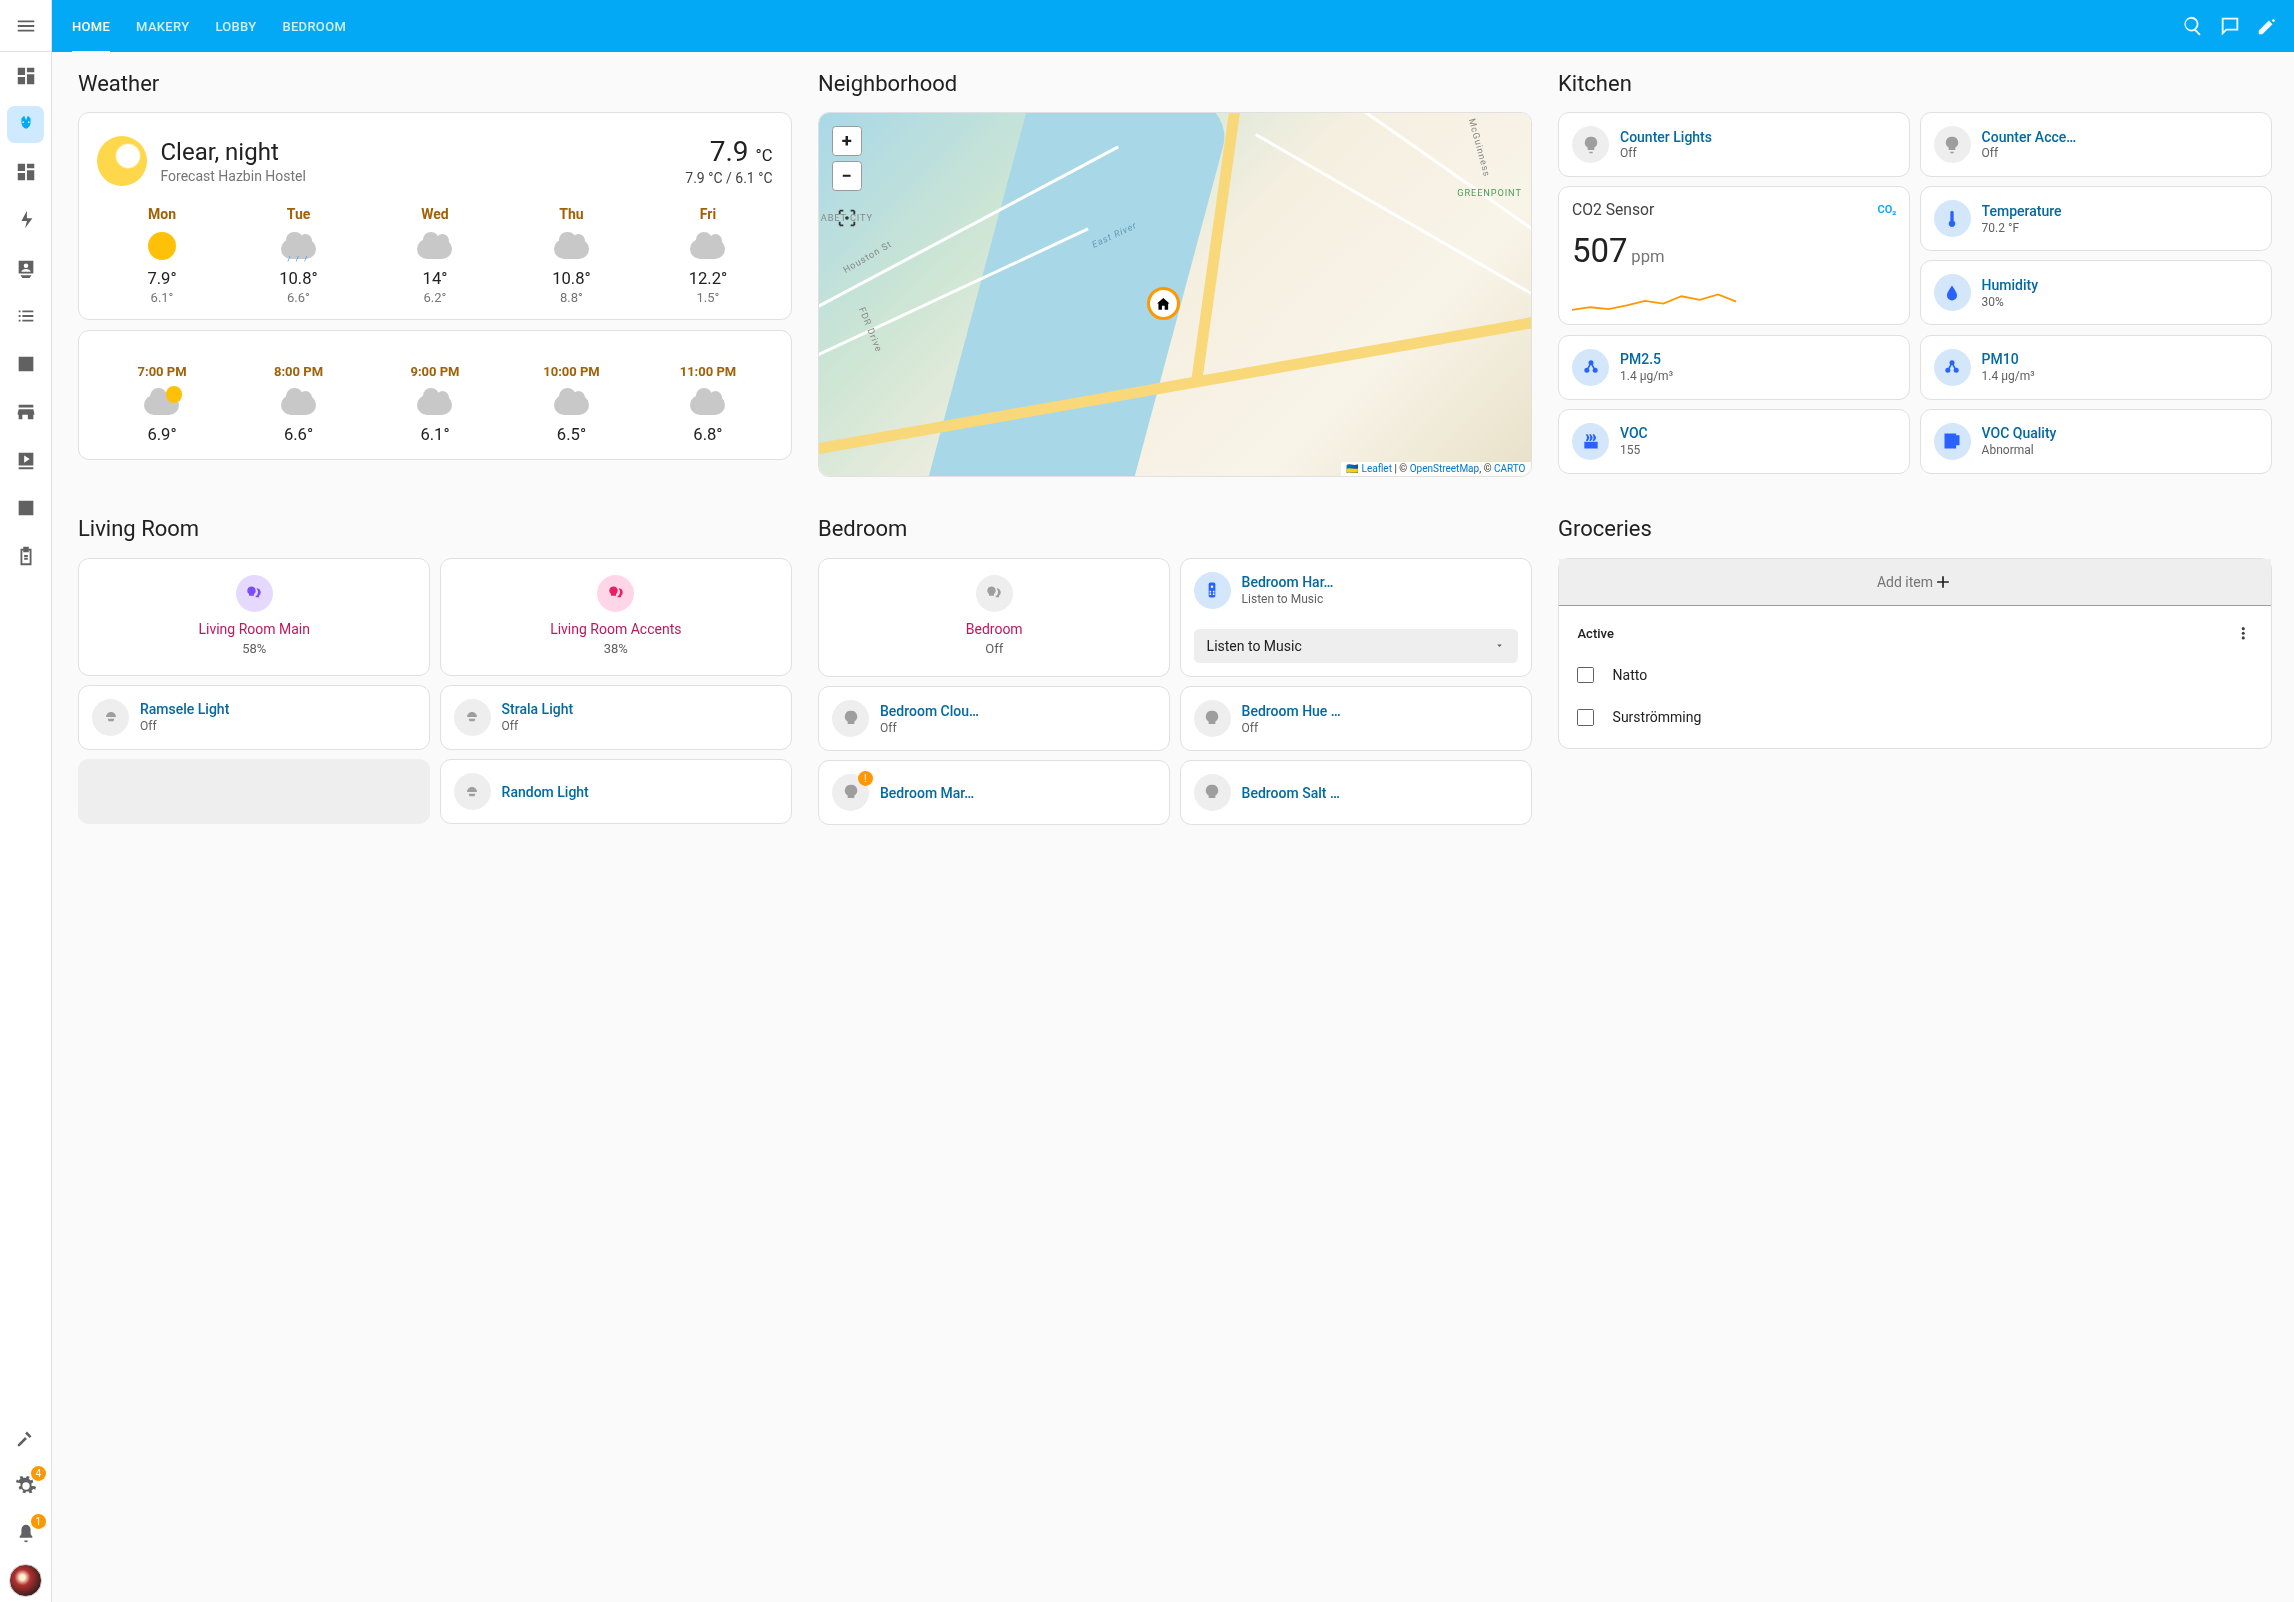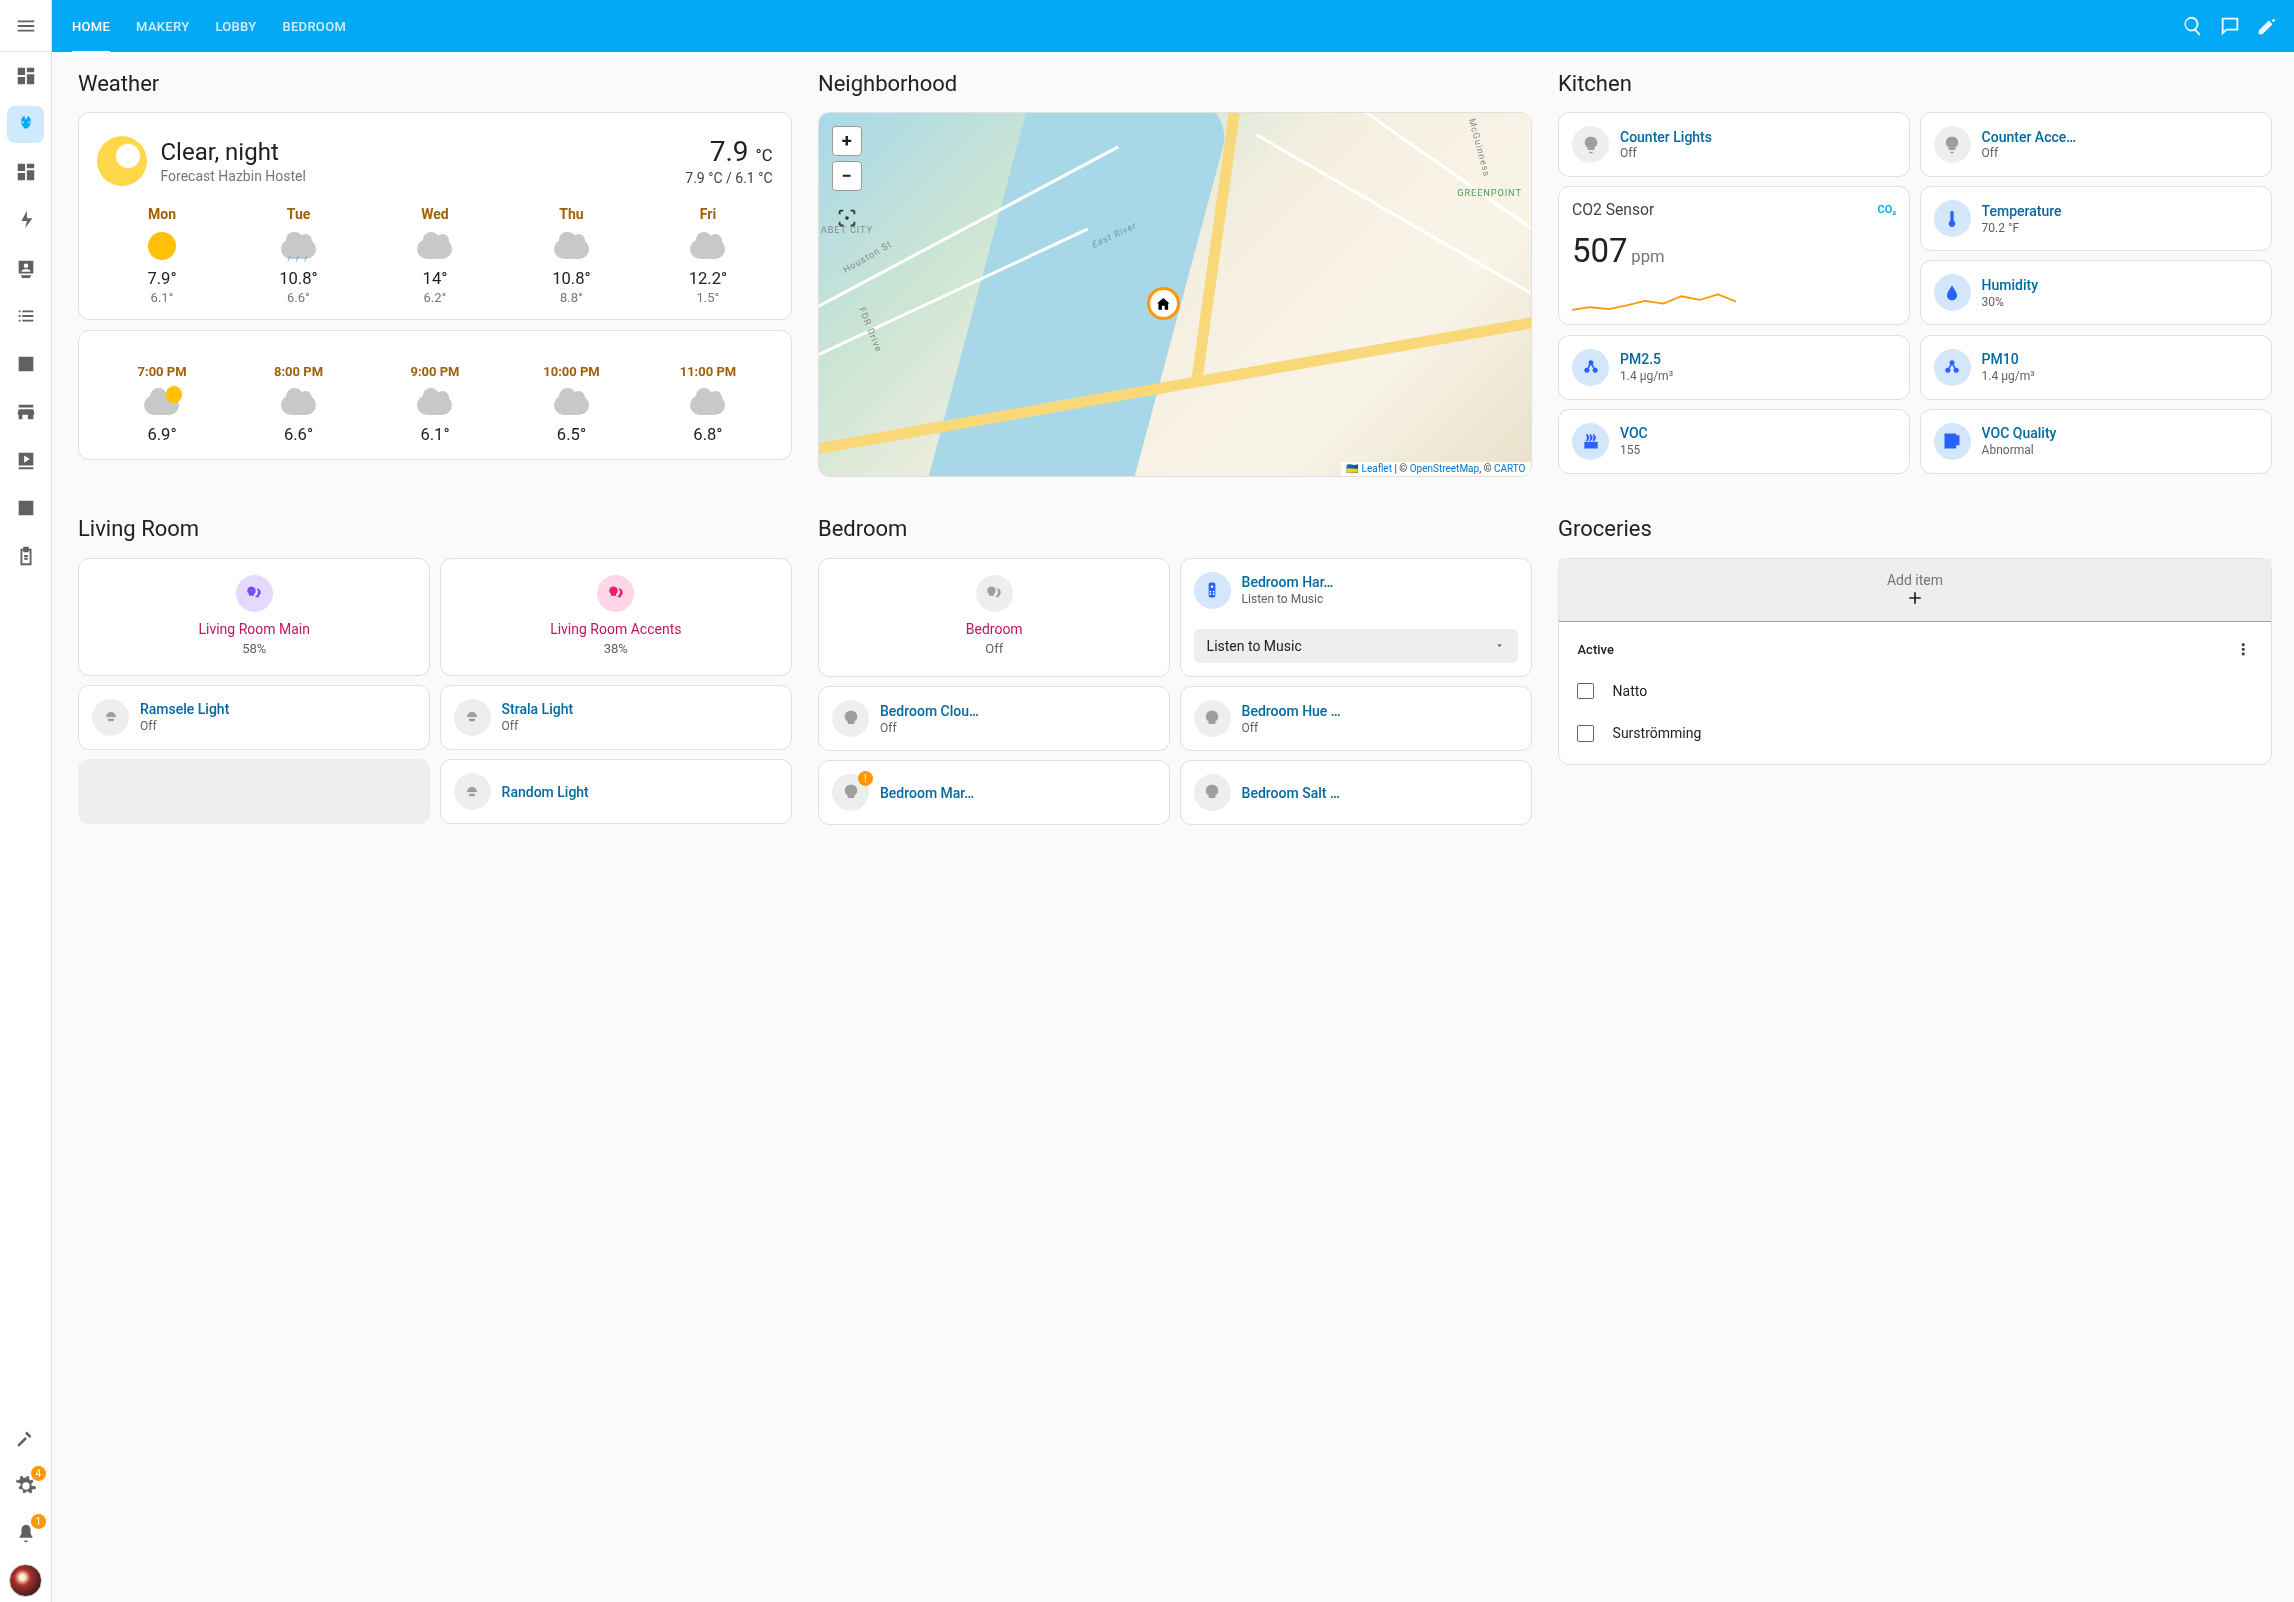--- a/index.html
+++ b/index.html
@@ -92,21 +92,21 @@
 .lr-icon.purple { background:#e6d9ff; }
 .lr-icon.pink { background:#ffd6e8; }
 .lr-icon.grey { background:#eeeeee; }
 .lr-title { font-size:14px; font-weight:400; color:#be185d; }
 .lr-sub { font-size:13px; color:#616161; margin-top:3.7px; }
 .bed-tile { background:#fff; border:0.9px solid #e0e0e0; border-radius:11px; padding:13px; display:flex; flex-direction:column; gap:20px; cursor:pointer; }
 .bed-tile-row { display:flex; align-items:center; gap:11px; }
 .dropdown { background:#eeeeee; border-radius:5.5px; padding:9.2px 13px; display:flex; align-items:center; justify-content:space-between; font-size:14px; cursor:pointer; }
 
 
-.grocery-input { background:#eeeeee; padding:13px 14.8px; display:flex; align-items:center; justify-content:center; border-bottom:0.9px solid #9e9e9e; margin-bottom:7.4px;flex-direction:column; }
+.grocery-input { background:#eeeeee; padding:13px 14.8px; display:flex; align-items:center; justify-content:center; border-bottom:0.9px solid #9e9e9e; margin-bottom:7.4px; }
 .grocery-input-text { color:#757575; font-size:14px; }
 .grocery-header { display:flex; justify-content:space-between; align-items:center; padding:11px 3.7px; }
 .grocery-header-title { font-size:13px; font-weight:500; }
 .grocery-item { display:flex; align-items:center; gap:18.5px; padding:13px 3.7px; font-size:14px; }
 .checkbox { width:16.6px; height:16.6px; border:1.8px solid #616161; border-radius:1.8px; }
 
 .light-alert { position:absolute; top:-3.7px; right:-3.7px; width:14.8px; height:14.8px; background:#ff9800; border-radius:50%; color:#fff; font-size:10px; display:flex; align-items:center; justify-content:center; }
 </style>
 </head>
 <body>
@@ -331,21 +331,21 @@
           <div class="map-card">
             <div class="map-bg">
               <div class="river"></div>
               <div class="road" style="left:-5%;top:72%;width:120%;height:11px;transform:rotate(-10deg)"></div>
               <div class="road" style="left:55%;top:-5%;width:11px;height:80%;transform:rotate(8deg)"></div>
               <div class="road-thin" style="left:-5%;top:32%;width:50%;height:2.8px;transform:rotate(-28deg)"></div>
               <div class="road-thin" style="left:-5%;top:50%;width:45%;height:2.8px;transform:rotate(-25deg)"></div>
               <div class="road-thin" style="left:62%;top:10%;width:45%;height:2.8px;transform:rotate(35deg)"></div>
               <div class="road-thin" style="left:58%;top:30%;width:50%;height:2.8px;transform:rotate(30deg)"></div>
             </div>
-            <div class="map-label" style="left:1.8px;top:111px">ABET CITY</div>
+            <div class="map-label" style="left:1.8px;top:99px">ABET CITY</div>
             <div class="map-label" style="right:9.2px;top:74px;color:#4a9c5a">GREENPOINT</div>
             <div class="map-label" style="left:38%;top:32%;transform:rotate(-25deg);font-style:italic;color:#6a9ab0">East River</div>
             <div class="map-label" style="left:4%;top:58%;transform:rotate(68deg)">FDR Drive</div>
             <div class="map-label" style="left:3%;top:38%;transform:rotate(-30deg)">Houston St</div>
             <div class="map-label" style="right:3%;top:8%;transform:rotate(75deg)">McGuinness</div>
             <div class="map-controls">
               <div class="map-btn">+</div>
               <div class="map-btn">−</div>
               <div class="map-target">
                 <svg width="22" height="22" viewBox="0 0 24 24">

